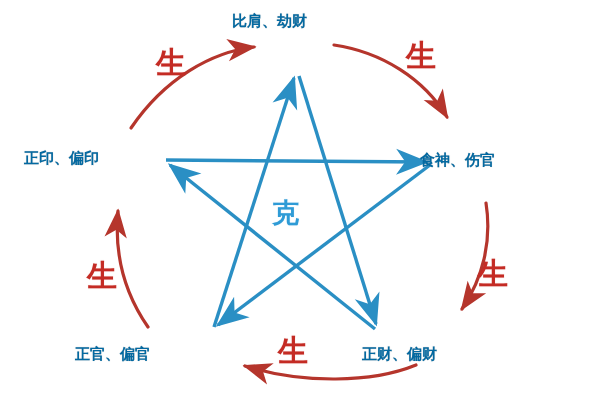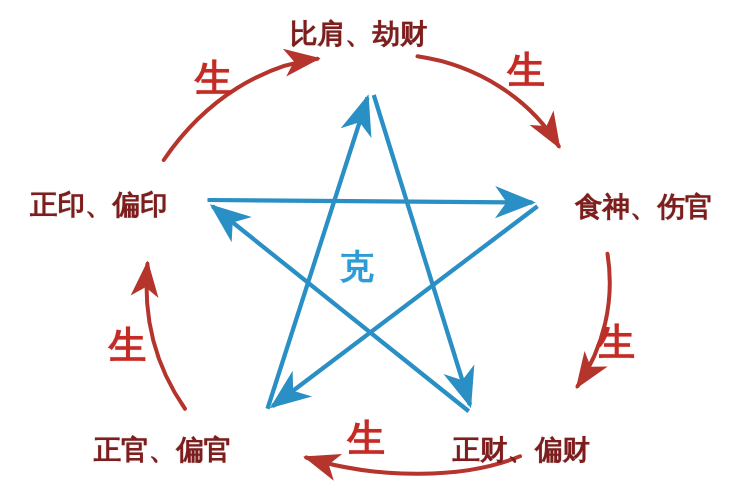--- a/index.html
+++ b/index.html
@@ -9,22 +9,22 @@
     font-family:"DejaVu Sans","Liberation Sans",sans-serif;
     overflow:hidden;
     position:relative;
   }
   #diagram{
     position:absolute;left:0;top:0;width:600px;height:400px;
   }
   .node-label{
     position:absolute;
     font-weight:bold;
-    font-size:22px;
-    color:#7f1d1d;
+    font-size:15px;
+    color:#0369a1;
     white-space:nowrap;
     letter-spacing:0px;
     text-shadow:0 0 1px rgba(0,0,0,0.25);
   }
   .sheng-label{
     position:absolute;
     font-weight:bold;
     font-size:30px;
     color:#c42b24;
     white-space:nowrap;
@@ -81,21 +81,21 @@
     <path d="M 430,165 L 218,325" marker-end="url(#blue-arrow)"></path>
 
     <path d="M 214,327 L 294,78" marker-end="url(#blue-arrow)"></path>
   </g>
 </svg>
 
 <div class="node-label" style="left:232px;top:12px;">比肩、劫财</div>
 
 <div class="node-label" style="left:24px;top:149px;">正印、偏印</div>
 
-<div class="node-label" style="left:460px;top:151px;">食神、伤官</div>
+<div class="node-label" style="left:420px;top:151px;">食神、伤官</div>
 
 <div class="node-label" style="left:75px;top:345px;">正官、偏官</div>
 
 <div class="node-label" style="left:362px;top:345px;">正财、偏财</div>
 
 <div class="sheng-label" style="left:156px;top:43px;">生</div>
 
 <div class="sheng-label" style="left:406px;top:36px;">生</div>
 
 <div class="sheng-label" style="left:87px;top:256px;">生</div>

